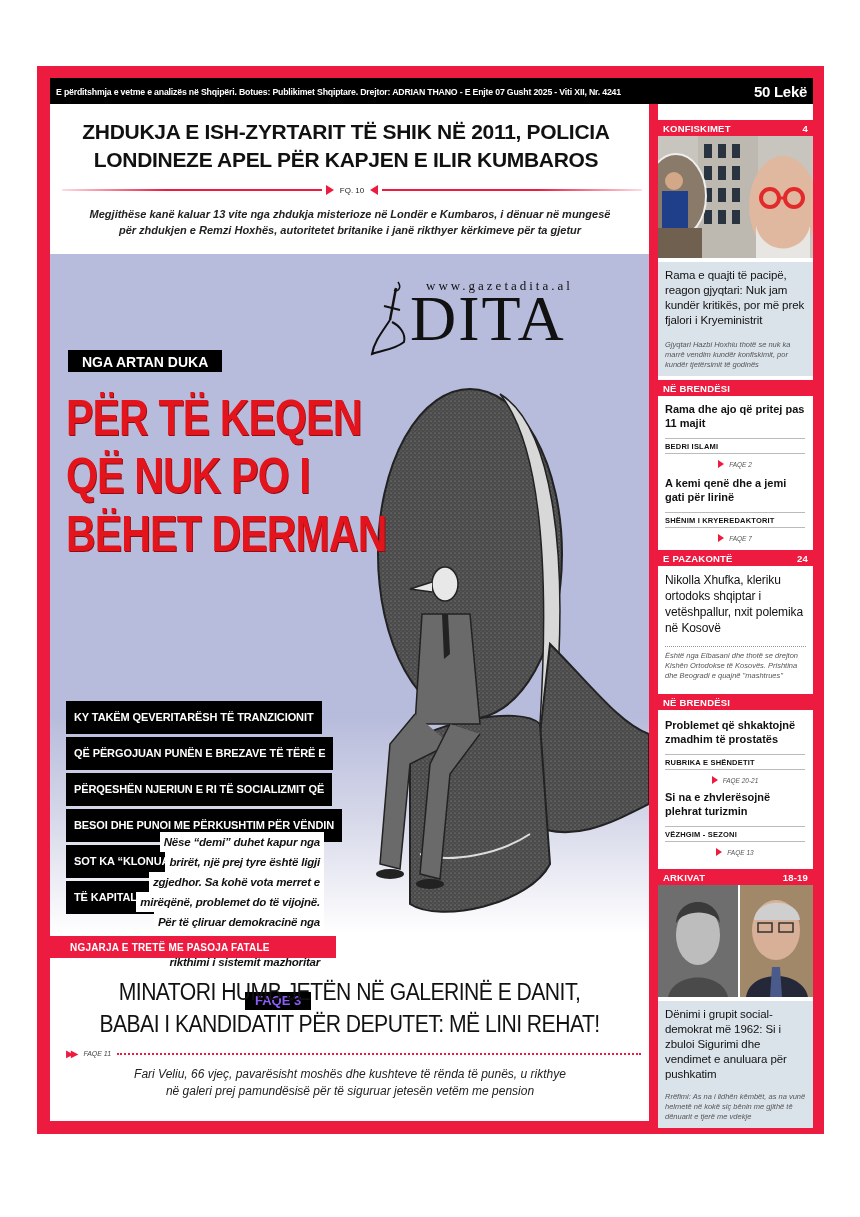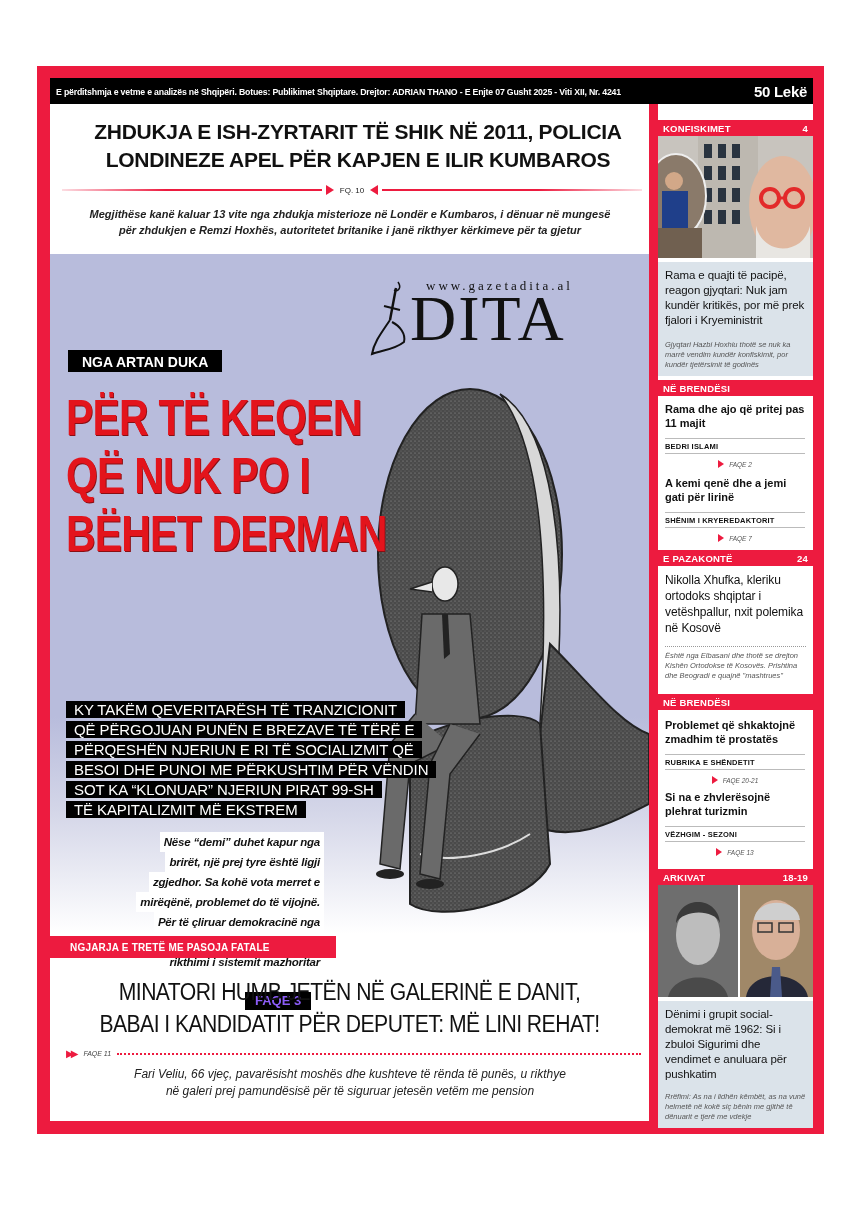--- a/index.html
+++ b/index.html
@@ -21,21 +21,21 @@
   .main {
     position: absolute; left: 50px; top: 104px; width: 599px; height: 1017px; background: #fff;
     overflow: hidden;
   }
   .side {
     position: absolute; left: 658px; top: 104px; width: 155px; height: 1017px; background: #fff;
   }
 
   
   .top-headline {
-    position: absolute; left: 12px; top: 14px; width: 592px; text-align: center;
+    position: absolute; left: 0; top: 14px; width: 592px; text-align: center;
     font-size: 21px; font-weight: 900; line-height: 28px; color: #111;
     letter-spacing: -0.3px; font-family: "Liberation Sans", sans-serif;
   }
   .fq-row { position: absolute; left: 12px; top: 80px; width: 580px; height: 12px; display: flex; align-items: center; }
   .fq-line { flex: 1; height: 2px; background: linear-gradient(90deg, rgba(237,27,63,0.15), #ed1b3f 40%, #ed1b3f); }
   .fq-line.right { background: linear-gradient(90deg, #ed1b3f, #ed1b3f 60%, rgba(237,27,63,0.15)); }
   .tri-r { width: 0; height: 0; border-top: 5px solid transparent; border-bottom: 5px solid transparent; border-left: 8px solid #ed1b3f; margin: 0 6px 0 4px; }
   .tri-l { width: 0; height: 0; border-top: 5px solid transparent; border-bottom: 5px solid transparent; border-right: 8px solid #ed1b3f; margin: 0 4px 0 6px; }
   .fq-label { font-size: 8px; color: #222; }
   .top-sub {
@@ -59,21 +59,21 @@
     font-family: "Liberation Sans", sans-serif; font-weight: 900; color: #e3141c;
     font-size: 50px; line-height: 58px; letter-spacing: -1px;
     transform: scaleX(0.82); transform-origin: left top;
     text-shadow: 1px 1px 0 #8a0e12; white-space: nowrap;
   }
   .big-headline div { height: 58px; }
 
   .cartoon { position: absolute; left: 300px; top: 130px; width: 299px; height: 560px; }
 
   .deck { position: absolute; left: 16px; top: 447px; width: 320px; }
-  .deck-line { display: block; width: fit-content; background: #000; color: #fff; font-size: 15px; font-weight: normal; line-height: 17px; padding: 0 8px; margin-bottom: 3px; letter-spacing: -0.1px; white-space: nowrap; }
+  .deck-line { display: block; width: fit-content; background: #000; color: #fff; font-size: 11px; font-weight: bold; line-height: 17px; padding: 8px 8px; margin-bottom: 3px; letter-spacing: -0.1px; white-space: nowrap; }
 
   .quote { position: absolute; left: 78px; top: 578px; width: 196px; }
   .quote-line { display: block; width: fit-content; margin-left: auto; background: #fff; color: #111; font-size: 11.5px; font-style: italic; font-weight: bold; line-height: 20px; padding: 0 4px; white-space: nowrap; letter-spacing: -0.2px; }
   .faqe-tag { position: absolute; left: 195px; top: 738px; background: #000; color: #8b5cf6; font-size: 13px; font-weight: bold; padding: 1px 10px; line-height: 16px; }
 
   
   .bottom-kicker { position: absolute; left: -12px; top: 832px; width: 298px; height: 22px; background: #ed1b3f; color: #fff; font-size: 10px; font-weight: bold; padding: 6px 0 0 32px; letter-spacing: 0.2px; }
   .bottom-headline { position: absolute; left: 0; top: 872px; width: 599px; text-align: center; font-size: 23px; line-height: 32px; color: #111; letter-spacing: -0.6px; transform: scaleX(0.92); }
   .bottom-fq { position: absolute; left: 16px; top: 944px; width: 575px; display: flex; align-items: center; }
   .dbl-arrow { color: #ed1b3f; font-size: 10px; letter-spacing: -3px; margin-right: 8px; }

